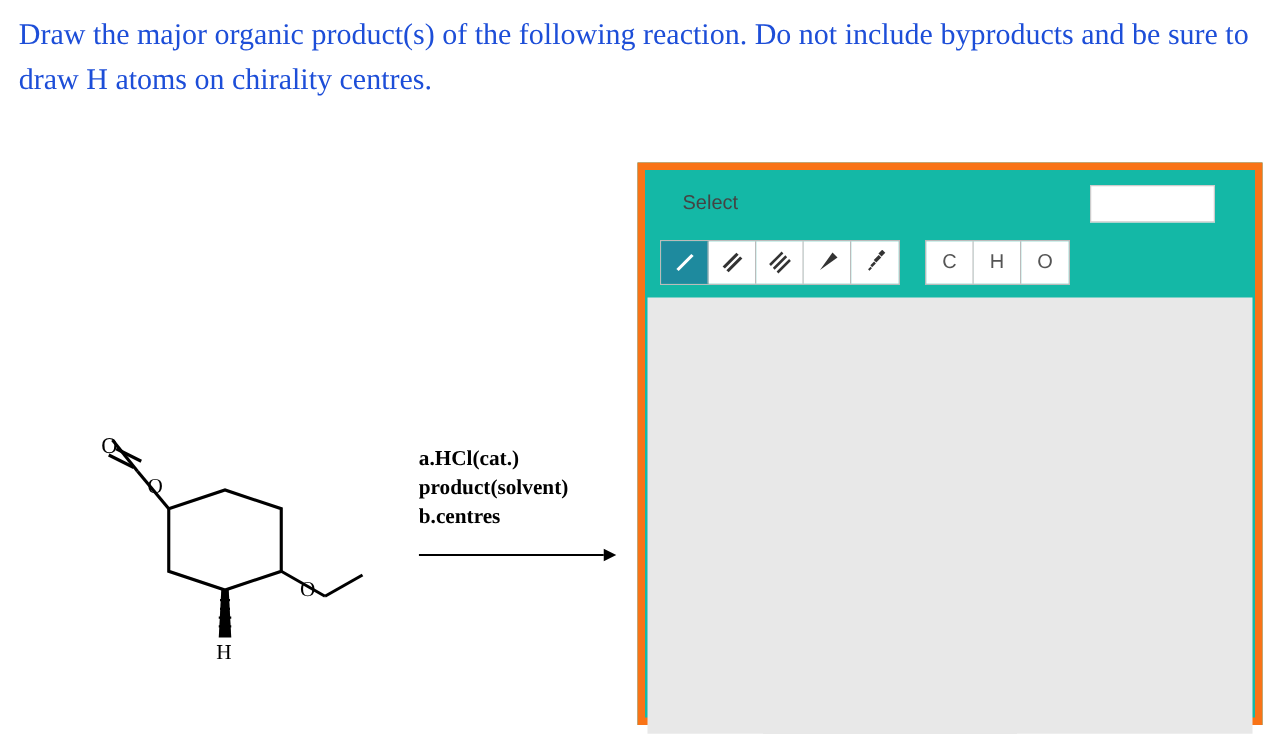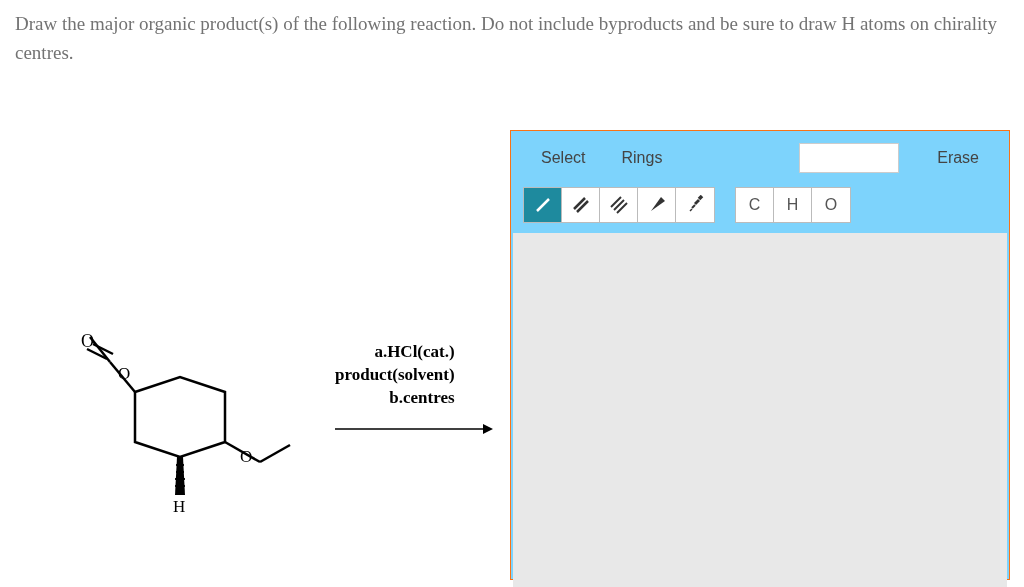--- a/index.html
+++ b/index.html
@@ -1,32 +1,32 @@
 <!DOCTYPE html>
 <html><head>
   <meta charset="utf-8">
   <style>
     * { box-sizing: border-box; margin: 0; padding: 0; }
     body { font-family: Georgia, 'Times New Roman', serif; background: #fff; width: 1024px; height: 587px; position: relative; }
     
-    .question-text { padding: 10px 15px 20px 15px; font-size: 19px; line-height: 1.5; color: #737373; }
+    .question-text { padding: 10px 15px 20px 15px; font-size: 24px; line-height: 1.5; color: #1d4ed8; }
     
     .content-area { display: flex; padding: 0 15px; }
     
     .reaction-area { width: 480px; position: relative; height: 430px; }
     
     .molecule { position: absolute; left: 50px; top: 240px; }
     
-    .reaction-conditions { position: absolute; left: 320px; top: 255px; font-family: Georgia, serif; font-size: 17px; text-align: right; }
+    .reaction-conditions { position: absolute; left: 320px; top: 255px; font-family: Georgia, serif; font-size: 17px; }
     .reaction-conditions .line { margin-bottom: 3px; }
     .reaction-conditions .bold { font-weight: bold; }
     
     .arrow { position: absolute; left: 320px; top: 332px; }
     
-    .editor-panel { position: absolute; left: 510px; top: 130px; width: 500px; height: 450px; border: 1px solid #f97316; background: #7dd3fc; }
+    .editor-panel { position: absolute; left: 510px; top: 130px; width: 500px; height: 450px; border: 6px solid #f97316; background: #14b8a6; }
     
     .toolbar-row1 { display: flex; align-items: center; padding: 10px 12px 8px 12px; gap: 0; }
     
     .tab-btn { padding: 8px 18px; font-size: 16px; font-family: Arial, sans-serif; cursor: pointer; border: none; background: transparent; color: #444; }
     .tab-btn.active { background: #1e8a9e; color: #fff; }
     
     .spacer { flex: 1; }
     
     .search-box { width: 100px; height: 30px; border: 1px solid #ccc; background: #fff; margin-right: 20px; }
     
@@ -109,24 +109,22 @@
     </div>
 
   </div>
 
 </div>
 
 <div class="editor-panel">
 
   <div class="toolbar-row1">
     <button class="tab-btn">Select</button>
-    <button class="tab-btn">Rings</button>
     <div class="spacer"></div>
     <div class="search-box"></div>
-    <button class="erase-btn">Erase</button>
   </div>
 
   <div class="toolbar-row2">
     <div class="bond-group">
       <button class="bond-btn active">
         <svg width="20" height="20">
             <line x1="4" y1="16" x2="16" y2="4" stroke="#fff" stroke-width="2.5"></line>
           </svg>
       </button>
       <button class="bond-btn">

